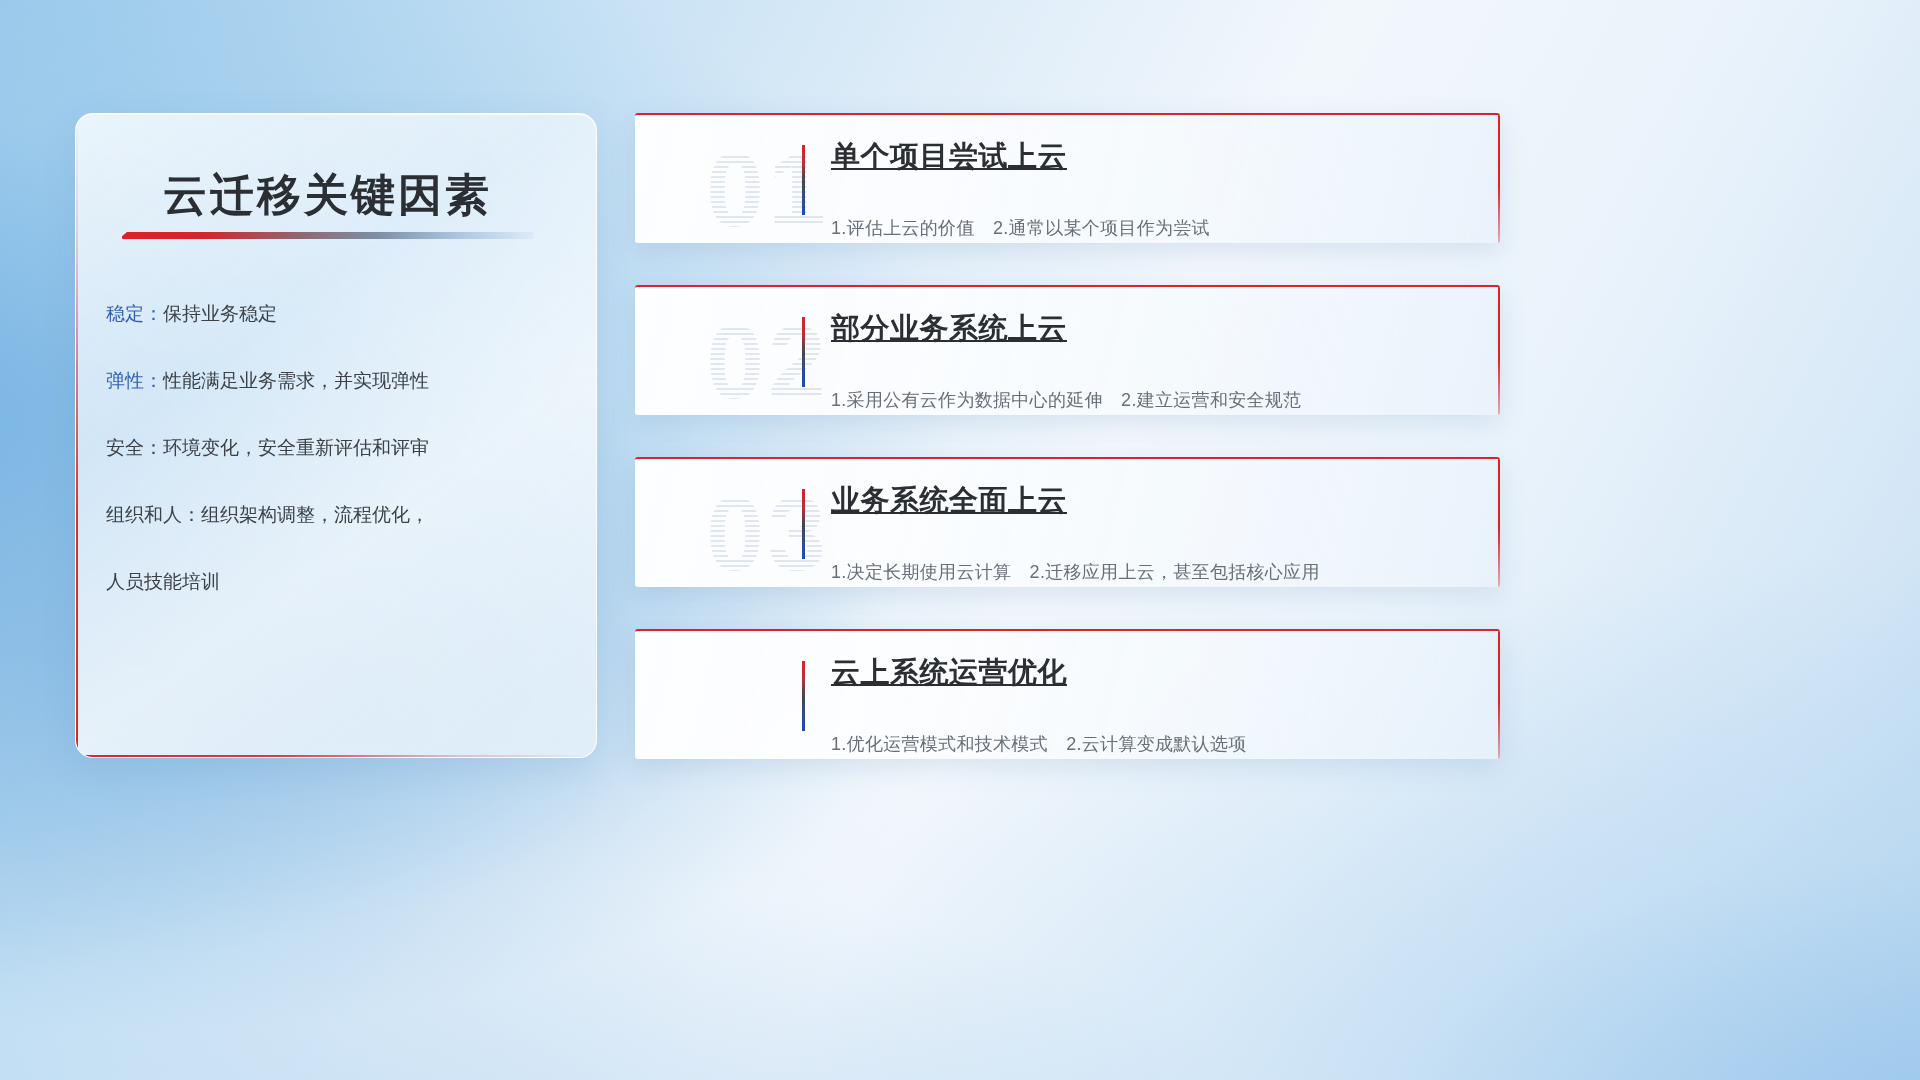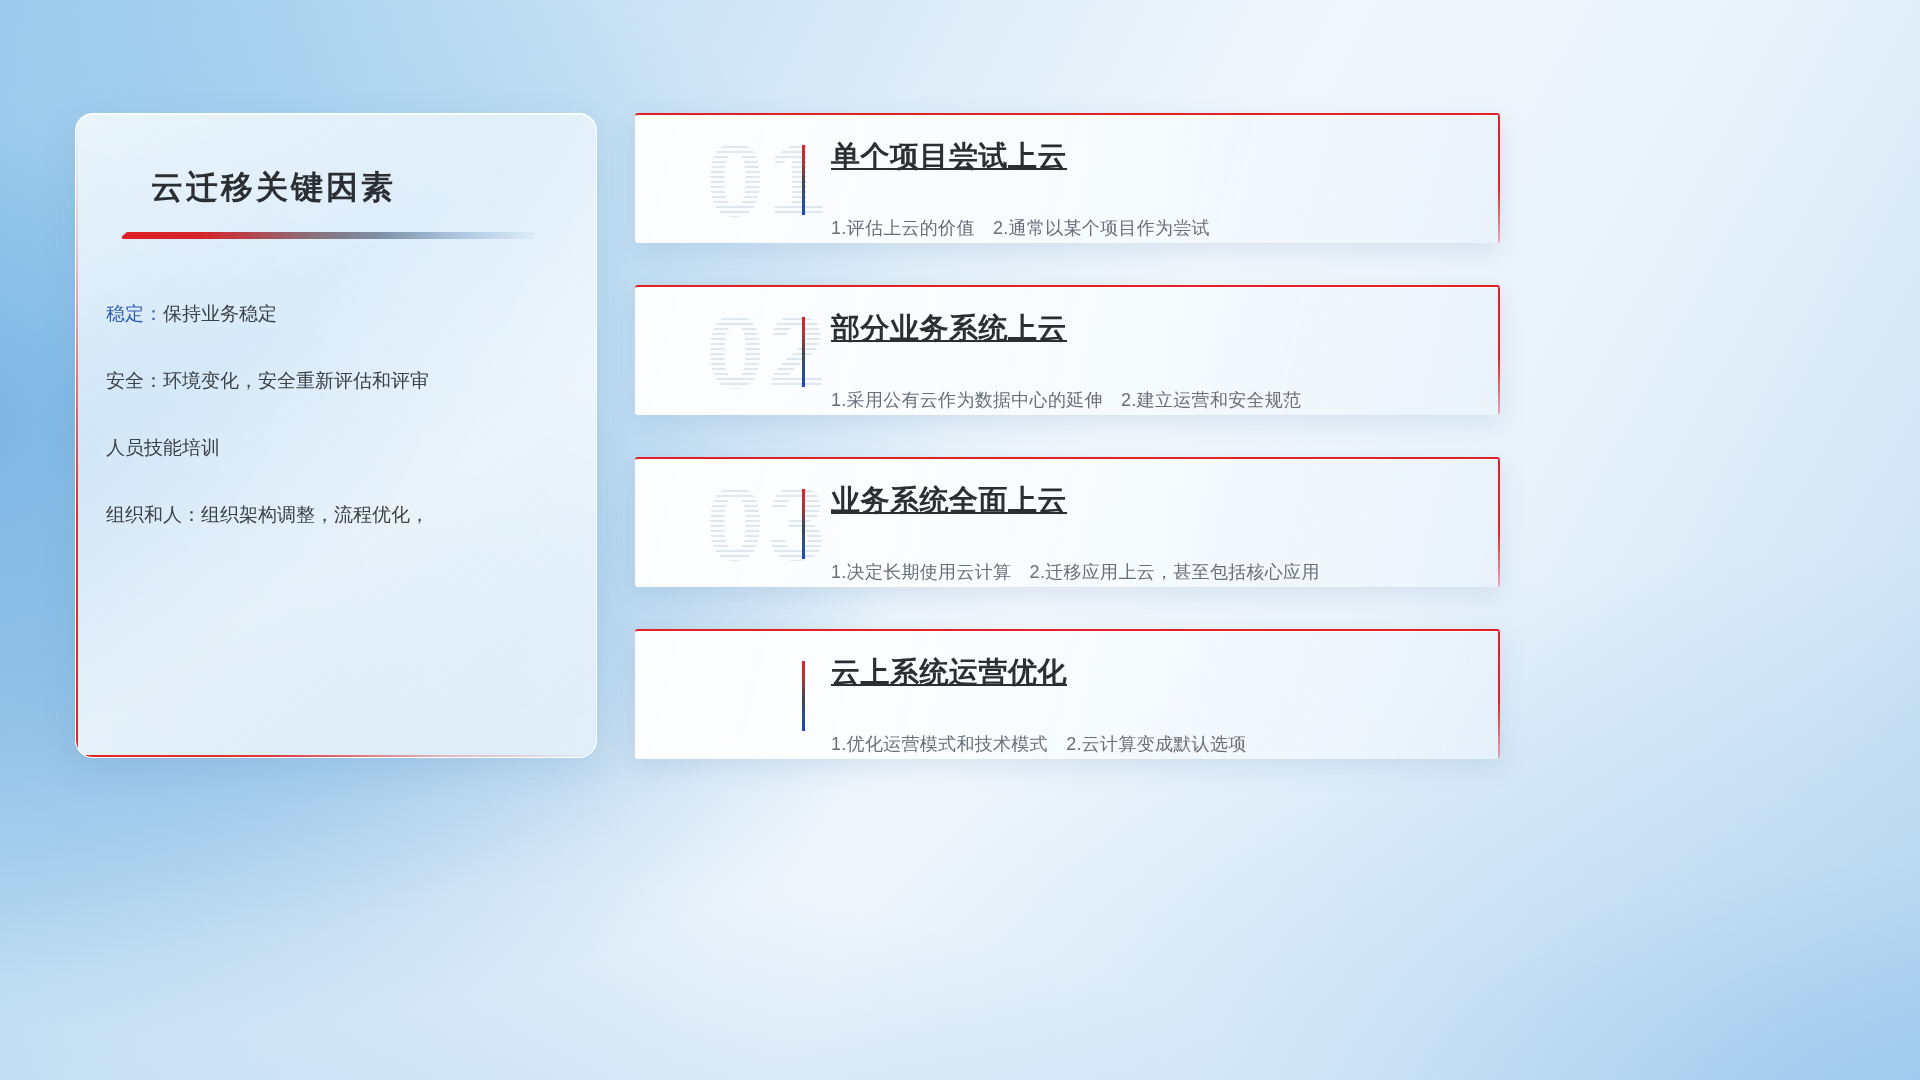--- a/index.html
+++ b/index.html
@@ -34,22 +34,22 @@
   }
   .left-card .edge-red{
     position:absolute;left:0;top:0;width:2px;height:100%;
     background:linear-gradient(180deg, rgba(220,38,38,0) 0%, rgba(220,38,38,.15) 18%, rgba(220,38,38,.95) 62%, rgba(220,38,38,1) 100%);
   }
   .left-card .edge-red-b{
     position:absolute;left:0;bottom:0;width:100%;height:2px;
     background:linear-gradient(90deg, rgba(220,38,38,1) 0%, rgba(220,38,38,.9) 38%, rgba(220,38,38,.25) 72%, rgba(220,38,38,0) 100%);
   }
   .left-title{
-    position:absolute;left:75px;top:52px;
-    font-size:32px;font-weight:bold;letter-spacing:3px;color:#2b2f33;
+    position:absolute;left:87px;top:52px;
+    font-size:44px;font-weight:bold;letter-spacing:3px;color:#2b2f33;
     white-space:nowrap;
   }
   .title-rule{
     position:absolute;left:46px;top:118px;width:412px;height:7px;
     background:linear-gradient(90deg,#e01f26 0%,#d4252c 20%,#8d6a74 44%,#7d8fa6 62%,#a8c2dd 80%,rgba(200,221,240,.25) 100%);
     clip-path:polygon(0 62%, 5px 0, 100% 0, 100% 38%, 100% 100%, 0 100%);
     border-radius:1px;
   }
   .left-list{position:absolute;left:30px;top:190px;width:470px;}
   .li{
@@ -67,21 +67,21 @@
     border-radius:3px;
     border-top:2px solid #e02127;
     box-shadow:0 8px 26px rgba(88,132,178,.17), inset 0 1px 0 rgba(255,255,255,.85);
     overflow:hidden;
   }
   .step:after{
     content:"";position:absolute;right:0;top:0;width:2px;height:100%;
     background:linear-gradient(180deg,#e02127 0%,#e02127 55%,rgba(224,33,39,.35) 100%);
   }
   .step .num{
-    position:absolute;left:28px;top:6px;width:210px;height:118px;
+    position:absolute;left:28px;top:16px;width:210px;height:118px;
     font-size:104px;font-weight:bold;letter-spacing:4px;
     color:#c9d4e0;opacity:.55;
     line-height:118px;text-align:center;
     -webkit-mask-image:repeating-linear-gradient(180deg, #000 0 2px, rgba(0,0,0,0) 2px 5px);
     mask-image:repeating-linear-gradient(180deg, #000 0 2px, rgba(0,0,0,0) 2px 5px);
     user-select:none;
   }
   .step .bar{
     position:absolute;left:167px;top:30px;width:3px;height:70px;
     background:linear-gradient(180deg,#e02127 0%,#b23238 26%,#41474f 52%,#2f4d8e 78%,#1d49b8 100%);
@@ -106,32 +106,35 @@
 
     <div class="left-title">云迁移关键因素</div>
     <div class="title-rule"></div>
 
     <div class="left-list">
 
       <div class="li blue">
         <span class="key">稳定：</span><span class="val">保持业务稳定</span>
       </div>
 
+      <div class="li blue">
+        <span class="key">弹性：</span><span class="val">性能满足业务需求，并实现弹性</span>
+      </div>
 
       <div class="li dark">
         <span class="key">安全：</span><span class="val">环境变化，安全重新评估和评审</span>
       </div>
 
 
       <div class="li dark">
-        <span class="key"></span><span class="val">人员技能培训</span>
+        <span class="key">组织和人：</span><span class="val">组织架构调整，流程优化，</span>
       </div>
 
       <div class="li dark">
-        <span class="key">组织和人：</span><span class="val">组织架构调整，流程优化，</span>
+        <span class="key"></span><span class="val">人员技能培训</span>
       </div>
 
     </div>
   </div>
 
   <div class="step" style="top:113px">
     <div class="num">01</div>
     <span class="bar"></span>
     <div class="s-title">单个项目尝试上云</div>
     <div class="s-sub">1.评估上云的价值　2.通常以某个项目作为尝试</div>

